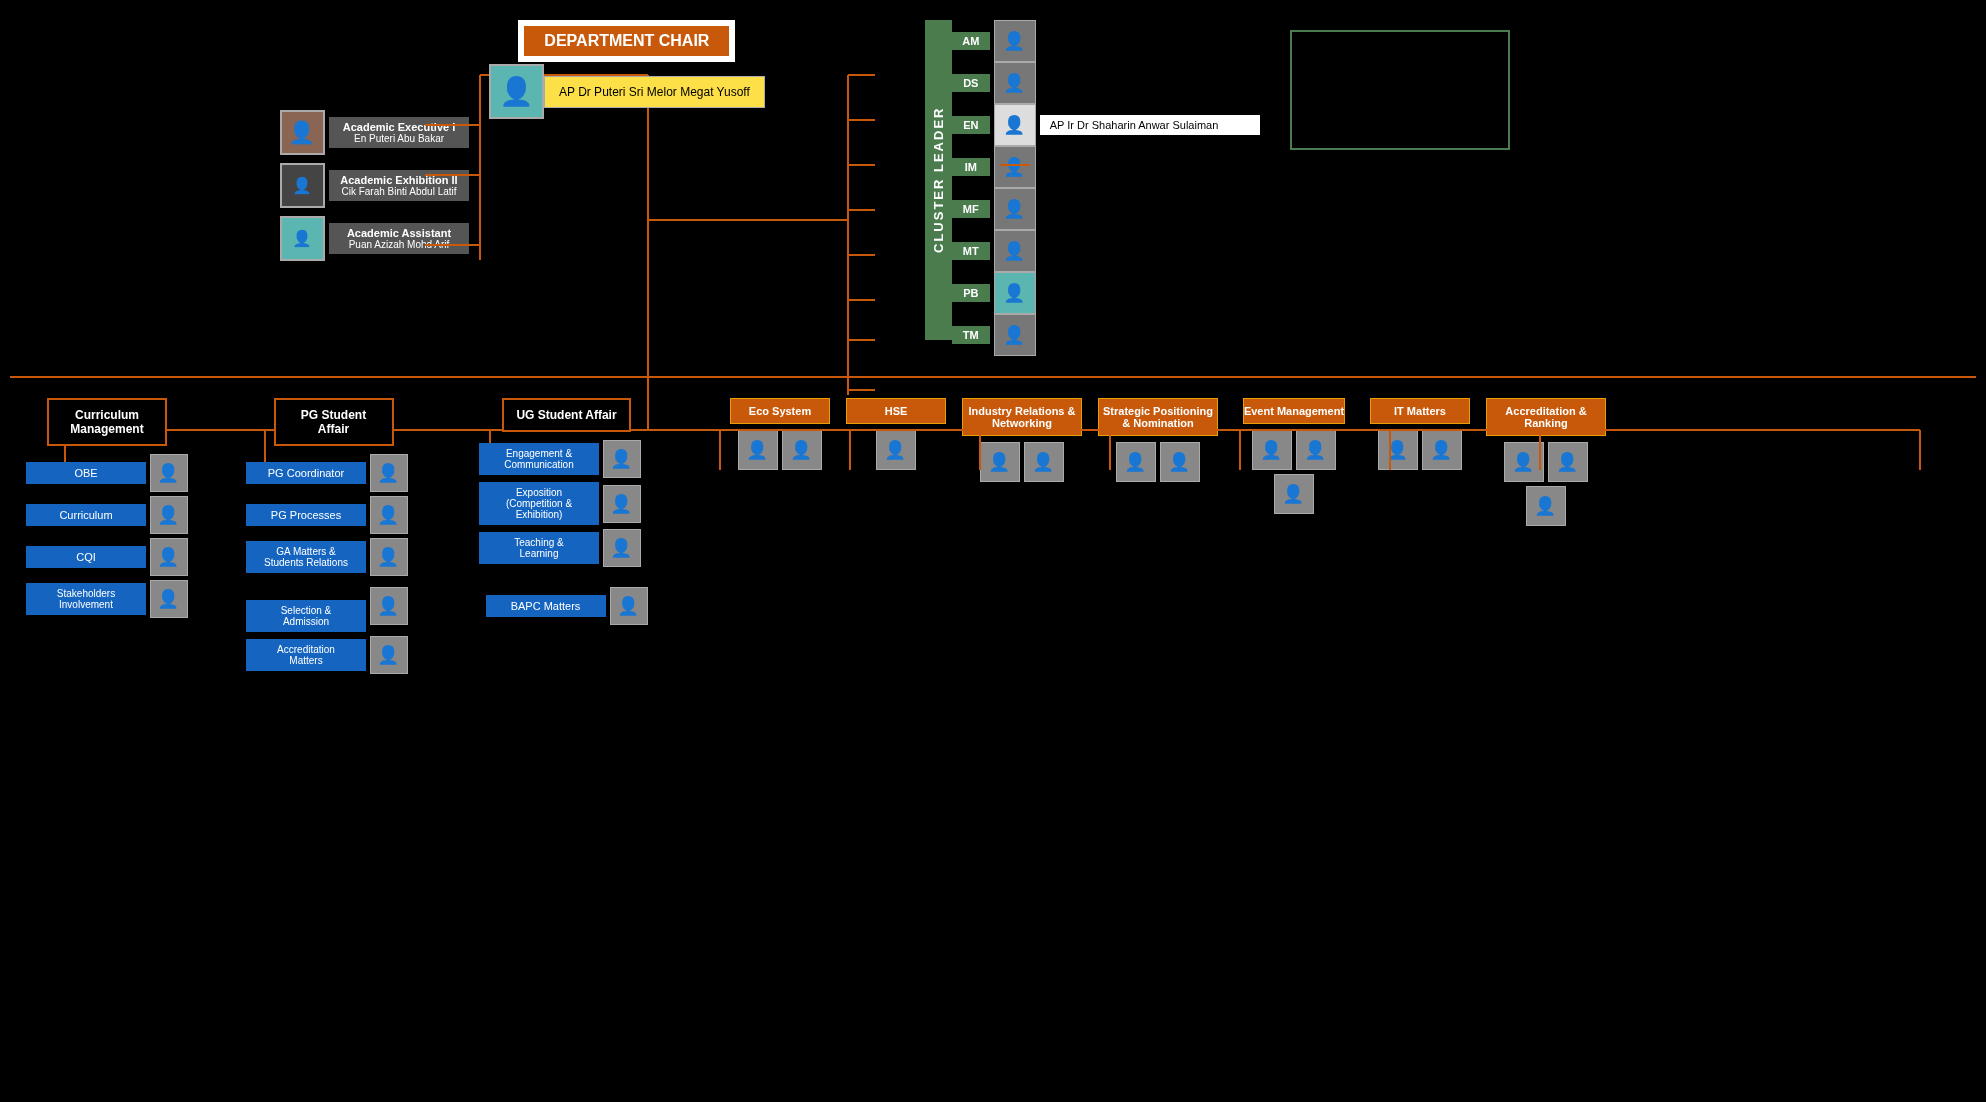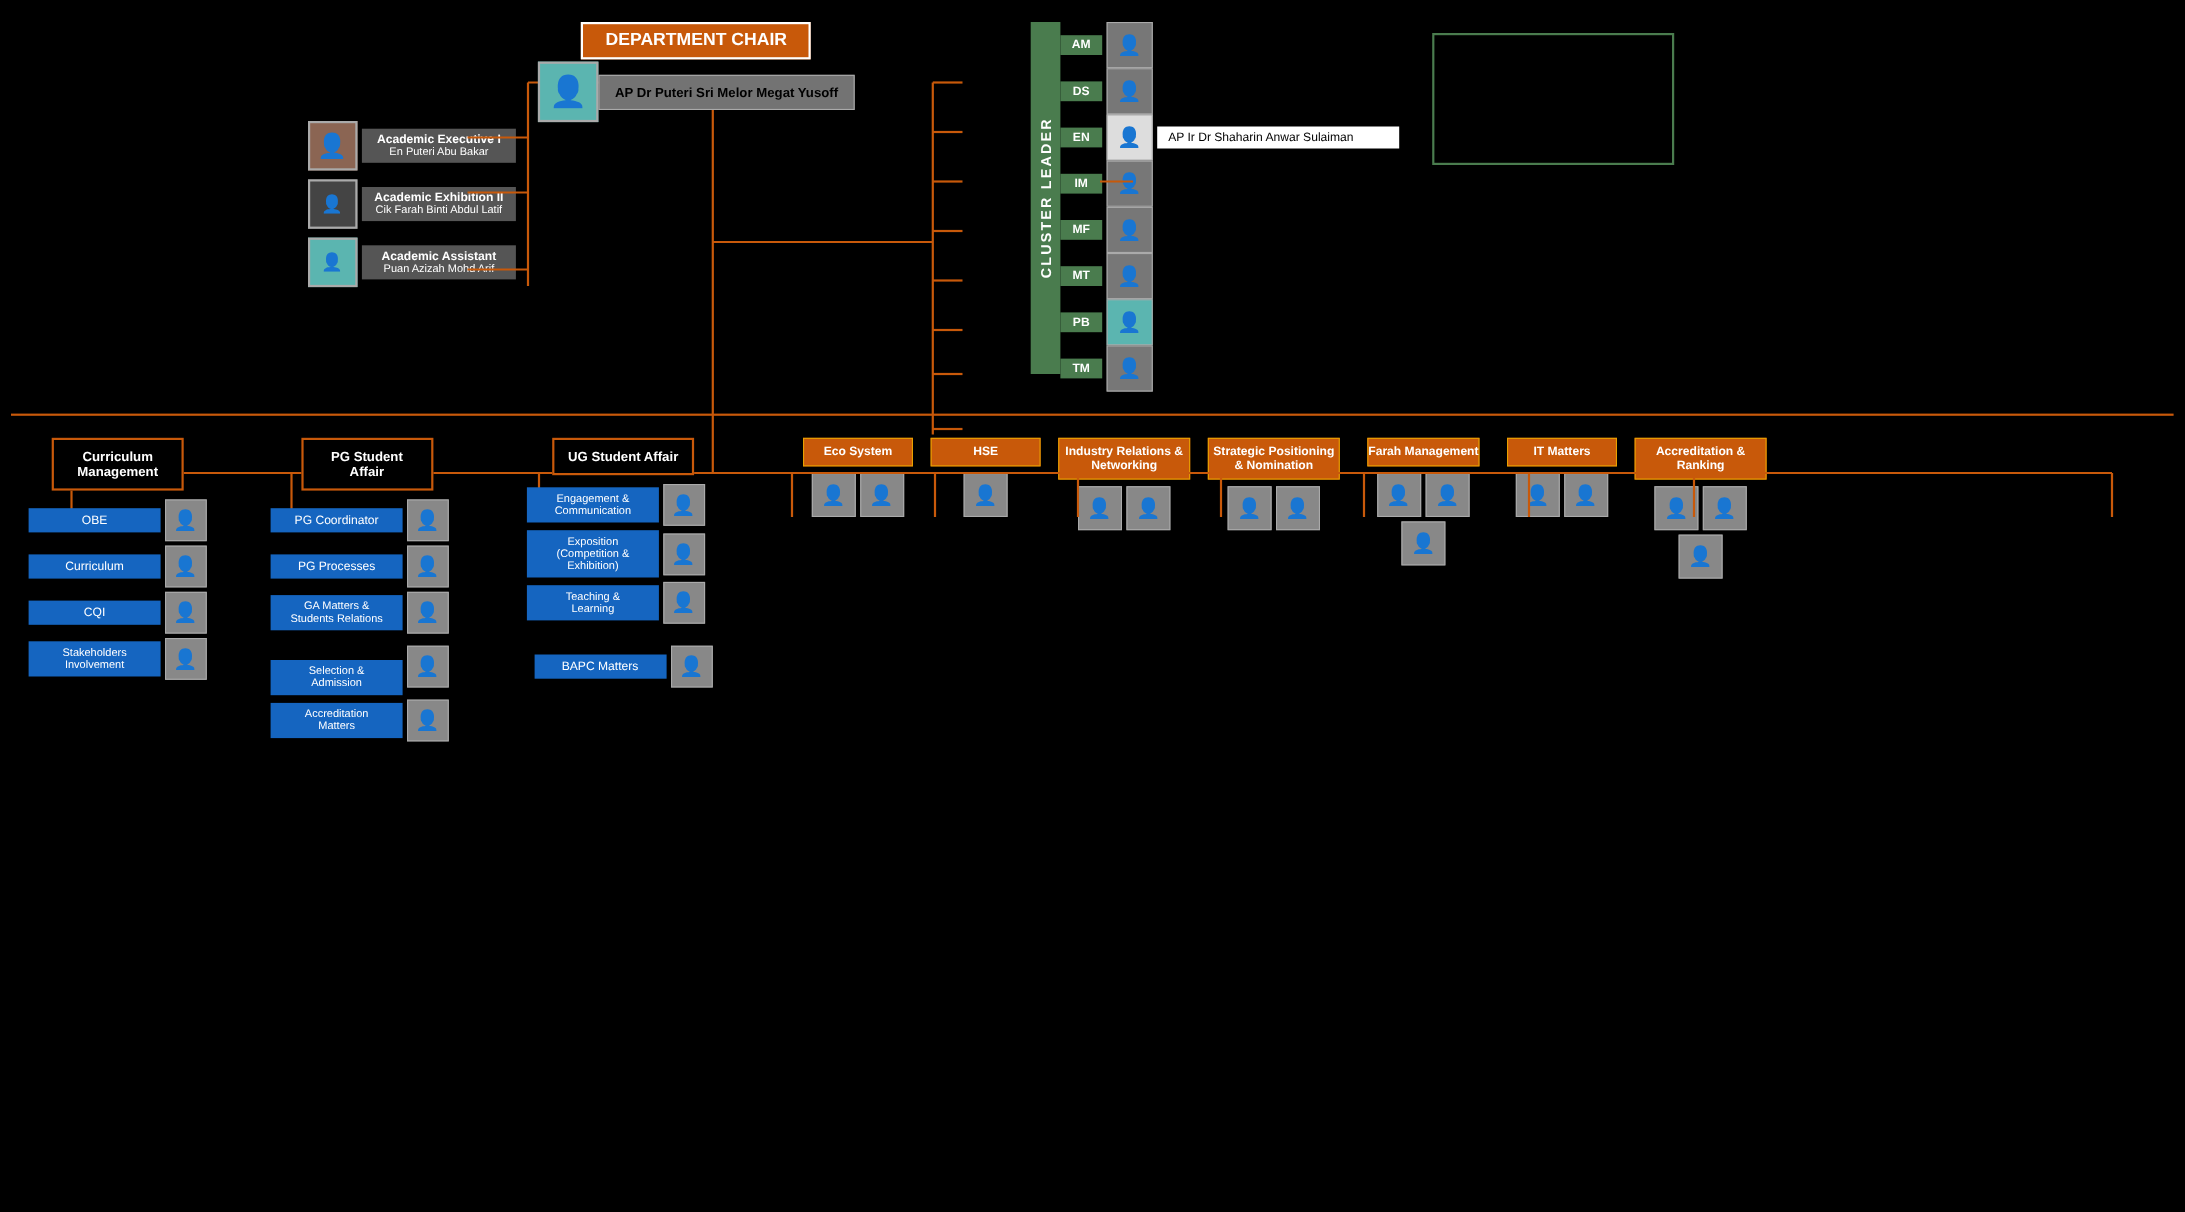--- a/index.html
+++ b/index.html
@@ -26,45 +26,45 @@
       position: relative;
     }
 
     .chair-title {
       background: #c8590a;
       color: #fff;
       font-weight: bold;
       font-size: 16px;
       padding: 6px 20px;
       text-align: center;
-      border: 2px solid #ffffff;
+      border: 6px solid #ffffff;
     }
 
     .chair-info {
       display: flex;
       align-items: center;
       margin-top: 2px;
     }
 
     .chair-photo {
       width: 55px;
       height: 55px;
       background: #888;
       border: 2px solid #aaa;
       display: flex;
       align-items: center;
       justify-content: center;
       overflow: hidden;
     }
 
     .chair-name-box {
-      background: #737373;
+      background: #fde047;
       color: #000;
       font-size: 12px;
-      font-weight: bold;
+      font-weight: normal;
       padding: 8px 14px;
       border: 1px solid #aaa;
       min-width: 160px;
       text-align: center;
     }
 
     .staff-item {
       display: flex;
       align-items: center;
       gap: 4px;
@@ -582,21 +582,21 @@
 
     <div class="cluster-dept-block">
       <div class="cluster-dept-header">Strategic Positioning &amp; Nomination</div>
       <div class="cluster-photos-row">
         <div class="cluster-person-photo">👤</div>
         <div class="cluster-person-photo">👤</div>
       </div>
     </div>
 
     <div class="cluster-dept-block">
-      <div class="cluster-dept-header">Farah Management</div>
+      <div class="cluster-dept-header">Event Management</div>
       <div class="cluster-photos-row">
         <div class="cluster-person-photo">👤</div>
         <div class="cluster-person-photo">👤</div>
         <div class="cluster-person-photo">👤</div>
       </div>
     </div>
 
     <div class="cluster-dept-block">
       <div class="cluster-dept-header">IT Matters</div>
       <div class="cluster-photos-row">

